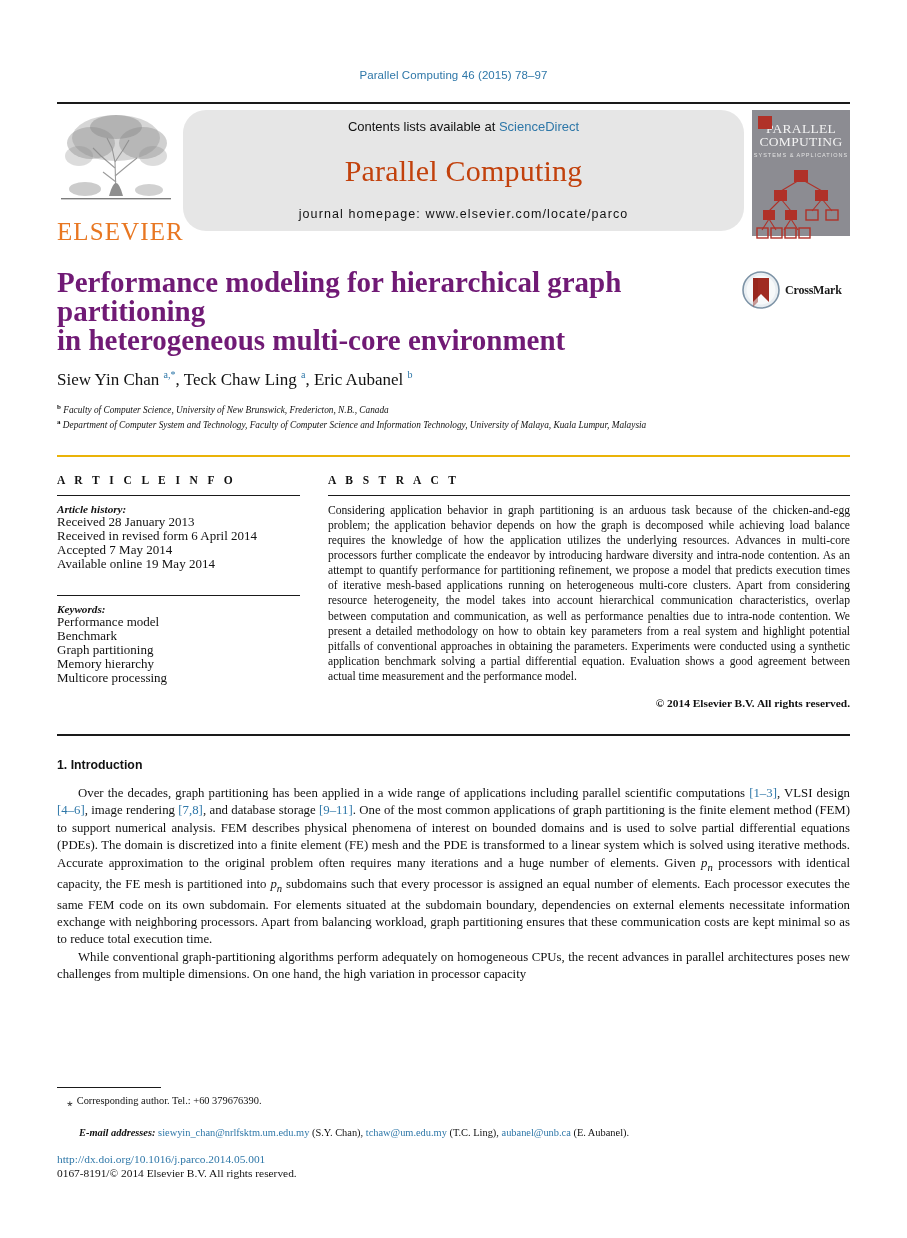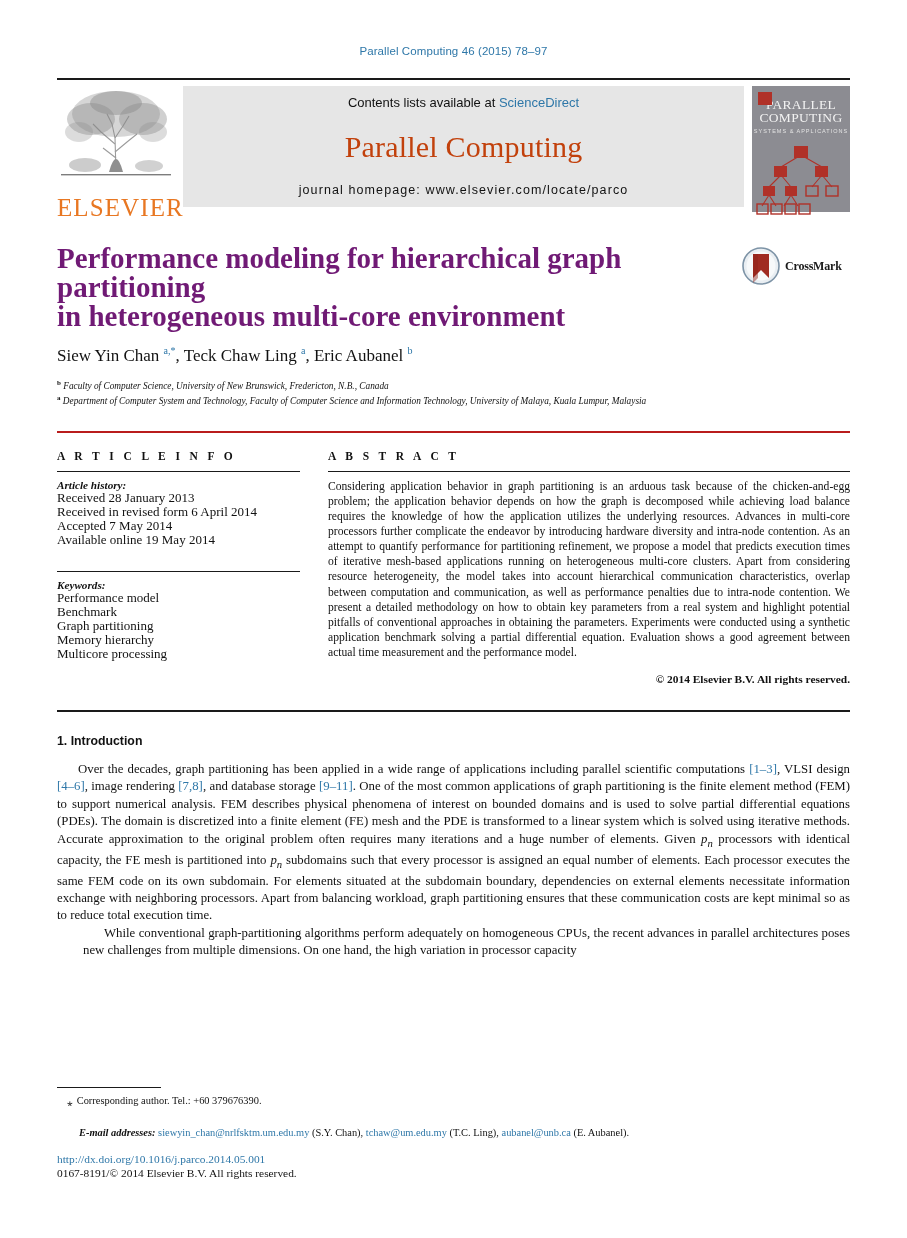--- a/index.html
+++ b/index.html
@@ -23,21 +23,21 @@
     padding: 0 57px;
   }
 
   
   .running-head {
     text-align: center;
     font-family: "Liberation Sans", sans-serif;
     font-size: 11.5px;
     color: #2e77a8;
     letter-spacing: .1px;
-    padding-top: 45px;
+    padding-top: 69px;
     height: 14px;
   }
 
   
   .masthead {
     margin-top: 19px;
     border-top: 2px solid #1a1a1a;
     padding-top: 6px;
     display: flex;
     align-items: flex-start;
@@ -68,20 +68,21 @@
     flex: 1 1 auto;
     background: #e6e6e6;
     margin: 0 8px 0 6px;
     height: 121px;
     display: flex;
     flex-direction: column;
     align-items: center;
     justify-content: space-between;
     padding: 9px 0 10px 0;
     box-sizing: border-box;
+    border-radius: 23px;
   }
   .banner-contents {
     font-family: "Liberation Sans", sans-serif;
     font-size: 13px;
     color: #111;
   }
   .banner-contents .sd-link {
     color: #2e77a8;
   }
   .banner-title {
@@ -185,21 +186,21 @@
   }
   .affiliations sup {
     font-style: normal;
     font-weight: bold;
     font-size: 7px;
   }
 
   
   .info-abstract {
     margin-top: 23px;
-    border-top: 2px solid #b91c1c;
+    border-top: 2px solid #eab308;
     padding-top: 17px;
     display: flex;
     gap: 28px;
   }
   .col-info {
     flex: 0 0 243px;
     width: 243px;
   }
   .col-abstract {
     flex: 1 1 auto;
@@ -272,21 +273,20 @@
     text-align: justify;
     color: #111;
     margin-top: 13px;
   }
   .body-text p {
     margin: 0;
     text-indent: 21px;
   }
   .body-text p + p {
     margin-top: 0;
-    margin-left: 26px;
   }
   .cite {
     color: #2e77a8;
   }
   .math-var {
     font-style: italic;
   }
 
   
   .footnotes {

